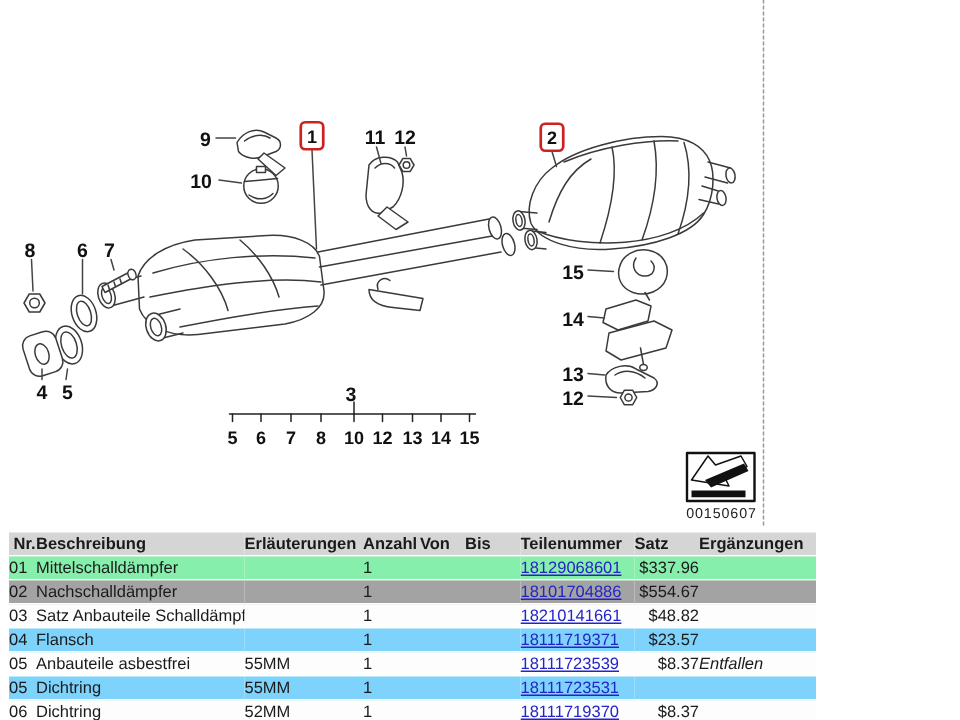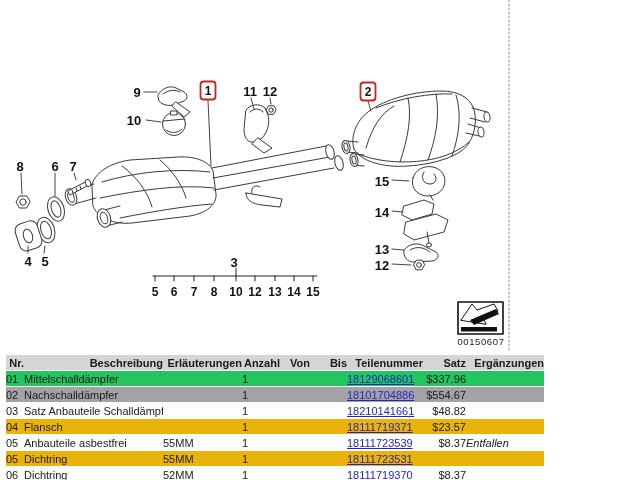--- a/index.html
+++ b/index.html
@@ -14,30 +14,30 @@
   .stampcode { font-size:9.5px; fill:#222; letter-spacing:0.6px; }
   .callout-text { font-size:12px; font-weight:bold; fill:#111; }
 
   .parts-table {
     position:absolute; left:6px; top:355px; width:538px;
     border-collapse:separate; border-spacing:0; table-layout:fixed;
     font-size:11px; color:#1a1a1a;
   }
   .parts-table th {
     background:#d5d5d5; font-weight:bold; height:15px; padding:0;
-    border-bottom:1px solid #fff; text-align:right; overflow:hidden; white-space:nowrap;
+    border-bottom:1px solid #fff; text-align:left; overflow:hidden; white-space:nowrap;
   }
   .parts-table td {
     height:15px; padding:0; border-bottom:1px solid #fff;
     overflow:hidden; white-space:nowrap; text-align:left;
   }
-  tr.hl1 td { background:#22c55e; }
+  tr.hl1 td { background:#86efac; }
   tr.hl2 td { background:#a3a3a3; }
   tr.odd td { background:#fdfdfd; }
-  tr.even td { background:#eab308; }
+  tr.even td { background:#7dd3fc; }
   .h-nr  { text-align:right; padding-left:3px !important; }
   .c-nr   { padding-left:3px; }
   .c-desc { padding-left:2px; }
   .c-erl  { padding-left:5px; }
   .c-qty  { padding-left:7px; }
   .c-part { padding-left:11px; }
   .c-price{ text-align:right !important; padding-right:7px; }
   .c-erg  { padding-left:17px;font-style:italic; }
   a.pnlink { color:#2424c8; text-decoration:underline; cursor:pointer; }
 </style>

